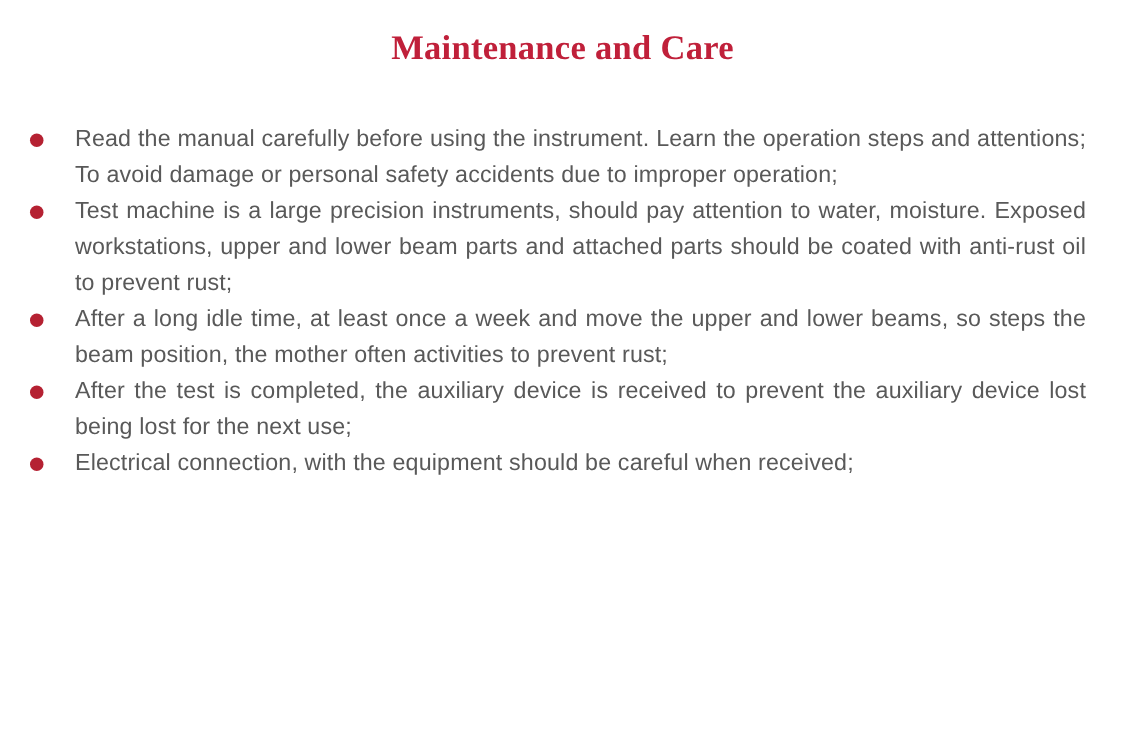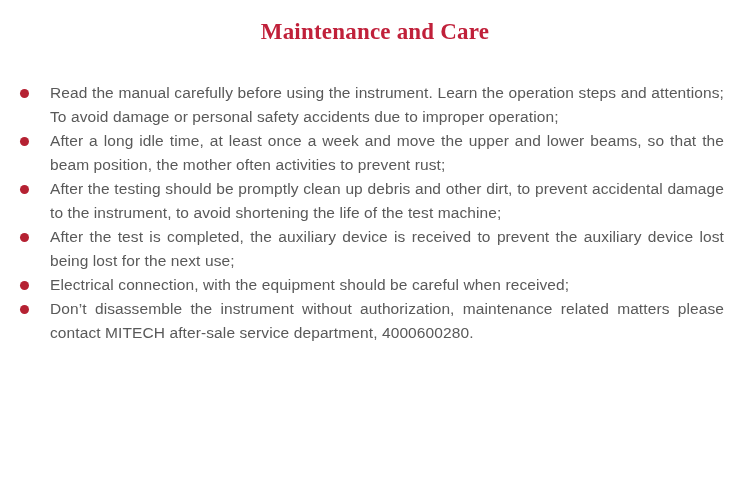--- a/index.html
+++ b/index.html
@@ -63,33 +63,29 @@
 
   <h1 class="page-title">Maintenance and Care</h1>
 
   <ul class="care-list">
     <li>
       <span class="bullet-dot"></span>
       <span>Read the manual carefully before using the instrument. Learn the operation steps and attentions; To avoid damage or personal safety accidents due to improper operation;</span>
     </li>
     <li>
       <span class="bullet-dot"></span>
-      <span>After a long idle time, at least once a week and move the upper and lower beams, so that the beam position, the mother often activities to prevent rust;</span>
+      <span>Test machine is a large precision instruments, should pay attention to water, moisture. Exposed workstations, upper and lower beam parts and attached parts should be coated with anti-rust oil to prevent rust;</span>
     </li>
     <li>
       <span class="bullet-dot"></span>
-      <span>After the testing should be promptly clean up debris and other dirt, to prevent accidental damage to the instrument, to avoid shortening the life of the test machine;</span>
+      <span>After a long idle time, at least once a week and move the upper and lower beams, so steps the beam position, the mother often activities to prevent rust;</span>
     </li>
     <li>
       <span class="bullet-dot"></span>
       <span>After the test is completed, the auxiliary device is received to prevent the auxiliary device lost being lost for the next use;</span>
     </li>
     <li>
       <span class="bullet-dot"></span>
       <span>Electrical connection, with the equipment should be careful when received;</span>
     </li>
-    <li>
-      <span class="bullet-dot"></span>
-      <span>Don’t disassemble the instrument without authorization, maintenance related matters please contact MITECH after-sale service department, 4000600280.</span>
-    </li>
   </ul>
 
 </div>
 
 </body></html>

